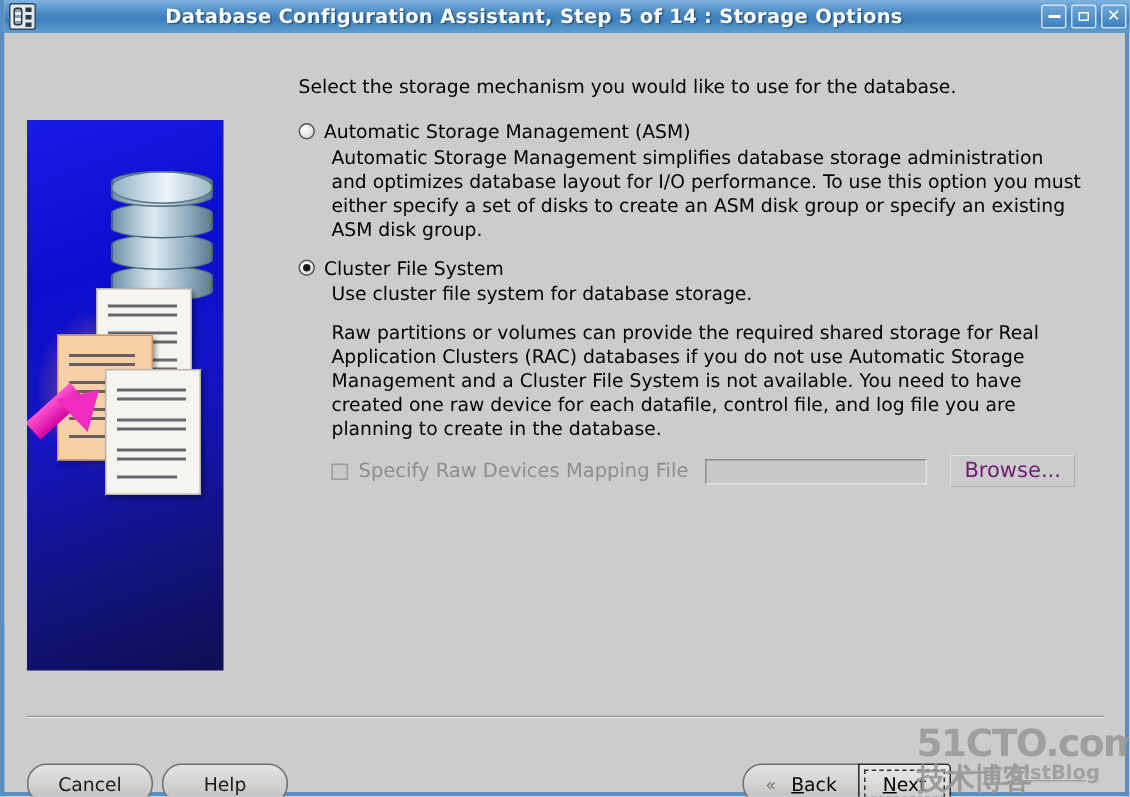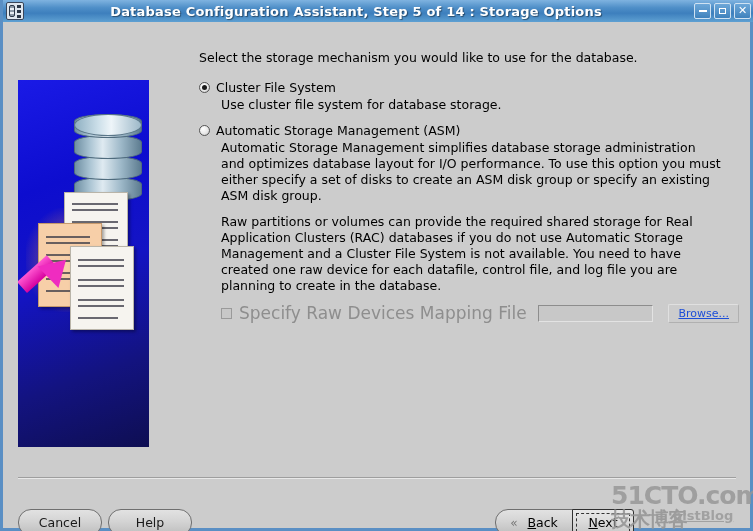--- a/index.html
+++ b/index.html
@@ -255,49 +255,48 @@
     margin: 9px 0 0 22px;
   }
   .chk {
     width: 11px; height: 11px;
     border: 1px solid #9a9a9a;
     background: #c8c8c8;
     box-sizing: border-box;
     flex: 0 0 auto;
   }
   .chk-label {
-    font-size: 17px;
+    font-size: 13px;
     color: #8e8e8e;
     white-space: nowrap;
   }
   .txtfield {
     width: 148px;
     height: 17px;
     background: #c8c8c8;
     border: 1px solid #9a9a9a;
     border-top-color: #8d8d8d;
     border-left-color: #8d8d8d;
     border-right-color: #e3e3e3;
     border-bottom-color: #e3e3e3;
     box-sizing: border-box;
     margin-left: 4px;
   }
   .browse {
     margin-left: 8px;
     padding: 2px 9px;
-    font-size: 11px;
-    color: #1d4ed8;
+    font-size: 14px;
+    color: #701a75;
     background: #cccccc;
     border: 1px solid #b0b0b0;
     border-top-color: #e0e0e0;
     border-left-color: #e0e0e0;
     border-radius: 2px;
     font-family: "DejaVu Sans", sans-serif;
     cursor: default;
-    text-decoration: underline;
   }
   
   .sep {
     position: absolute;
     left: 15px; top: 455px;
     width: 718px; height: 1px;
     background: #9e9e9e;
     border-bottom: 1px solid #e8e8e8;
   }
   .btn {
@@ -456,32 +455,32 @@
         <span class="head"></span>
       </div>
     </div>
 
     <div class="pane">
 
       <div class="intro">Select the storage mechanism you would like to use for the database.</div>
 
       <div class="opt">
         <div class="opt-head">
+          <span class="radio"></span>
+          <span class="opt-label">Automatic Storage Management (ASM)</span>
+        </div>
+        <div class="opt-desc">Automatic Storage Management simplifies database storage administration and optimizes database layout for I/O performance. To use this option you must either specify a set of disks to create an ASM disk group or specify an existing ASM disk group.</div>
+      </div>
+
+      <div class="opt">
+        <div class="opt-head">
           <span class="radio on"></span>
           <span class="opt-label">Cluster File System</span>
         </div>
         <div class="opt-desc">Use cluster file system for database storage.</div>
-      </div>
-
-      <div class="opt">
-        <div class="opt-head">
-          <span class="radio"></span>
-          <span class="opt-label">Automatic Storage Management (ASM)</span>
-        </div>
-        <div class="opt-desc">Automatic Storage Management simplifies database storage administration and optimizes database layout for I/O performance. To use this option you must either specify a set of disks to create an ASM disk group or specify an existing ASM disk group.</div>
       </div>
 
       <div class="opt">
         <div class="opt-desc">Raw partitions or volumes can provide the required shared storage for Real Application Clusters (RAC) databases if you do not use Automatic Storage Management and a Cluster File System is not available.  You need to have created one raw device for each datafile, control file, and log file you are planning to create in the database.</div>
 
         <div class="raw-row">
           <span class="chk"></span>
           <span class="chk-label">Specify Raw Devices Mapping File</span>
           <span class="txtfield"></span>
           <span class="browse">Browse...</span>

